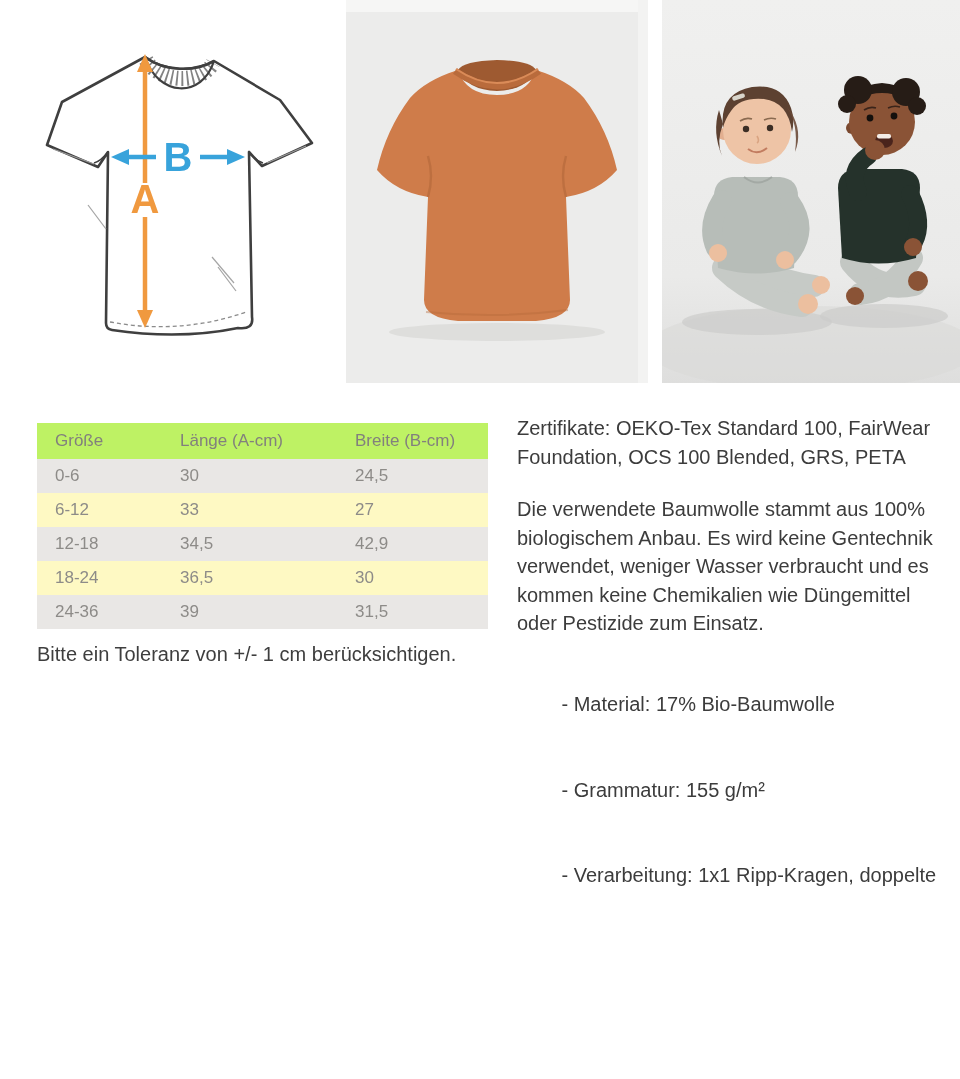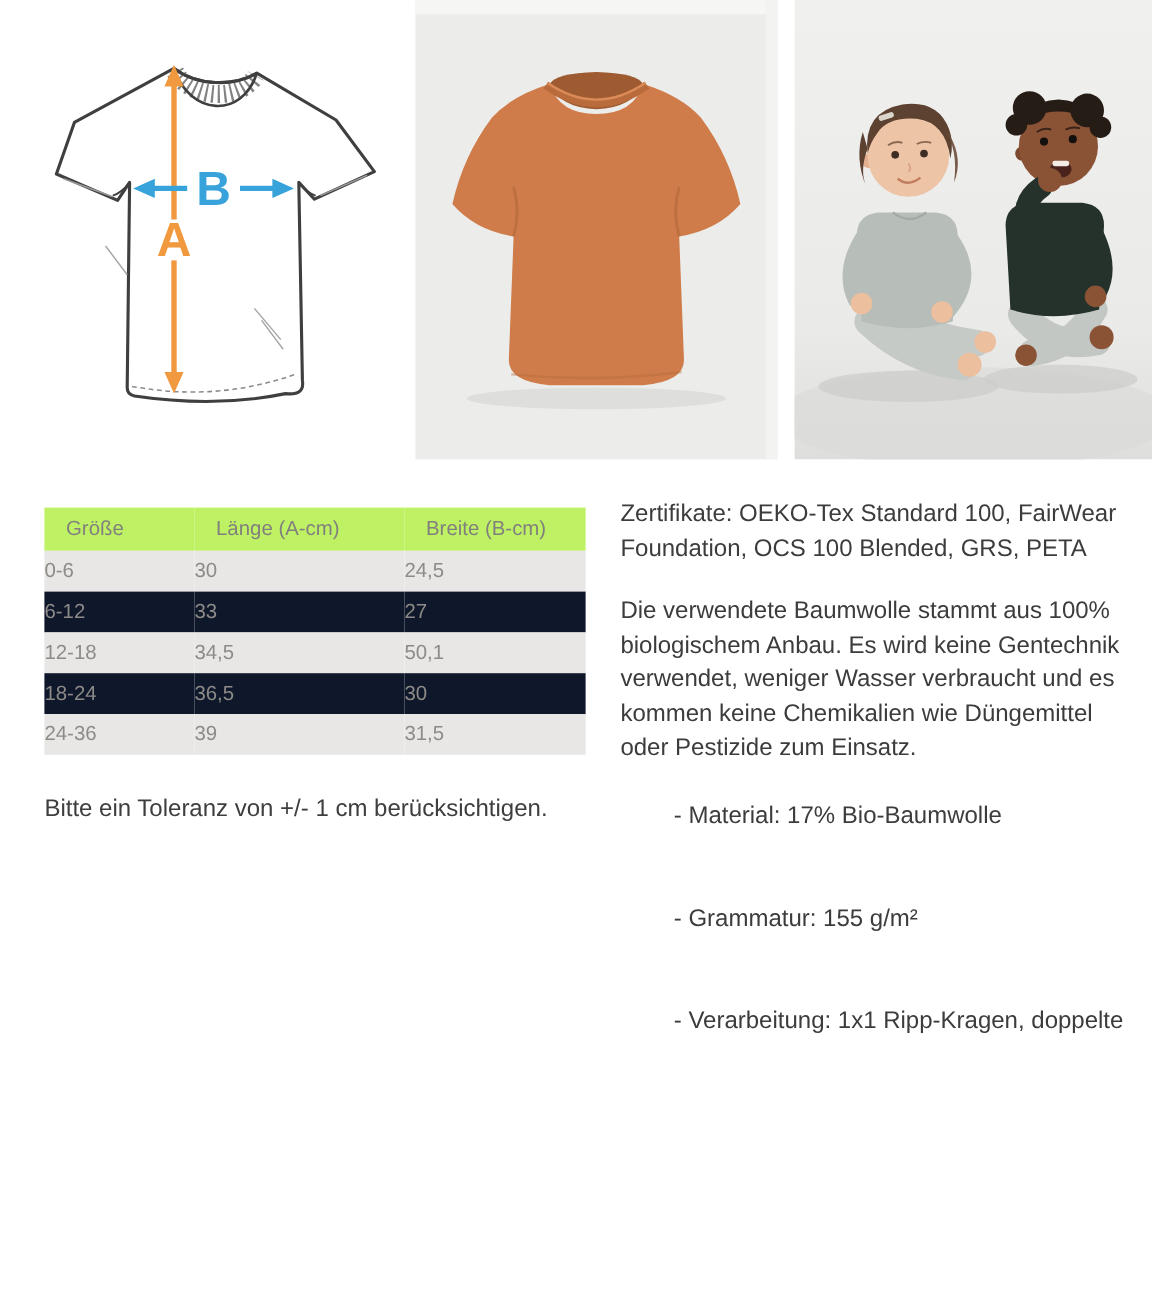--- a/index.html
+++ b/index.html
@@ -13,32 +13,32 @@
   .product-wrap { left:346px; width:302px; height:383px; }
   .models-wrap  { left:662px; width:298px; height:383px; }
   .hero-block svg { display:block; width:100%; height:100%; }
 
   
   .size-table { position:absolute; left:37px; top:423px; width:451px; border-collapse:collapse; table-layout:fixed; font-size:17px; color:#8d8b88; }
   .size-table col.c1 { width:125px; }
   .size-table col.c2 { width:175px; }
   .size-table col.c3 { width:151px; }
   .size-table th { font-weight:400; text-align:left; height:36px; padding-left:18px; background:#bef264; color:#82807d; }
-  .size-table td { height:34px; }
+  .size-table td { height:34px; padding-left:18px; }
   .size-table tr.shade td { background:#e9e7e5; }
-  .size-table tr.plain td { background:#0f172a; }
-
-  .tolerance { position:absolute; left:37px; top:660px; width:460px; font-size:20px; line-height:28px; color:#3e3e3e; }
+  .size-table tr.plain td { background:#fef9c3; }
+
+  .tolerance { position:absolute; left:37px; top:640px; width:460px; font-size:20px; line-height:28px; color:#3e3e3e; }
 
   
   .desc { position:absolute; left:517px; top:414px; width:432px; font-size:20px; line-height:28.5px; color:#3c3c3c; }
   .desc p { margin:0; }
   .desc .p1 { margin-bottom:17px; }
   .desc .certs { margin-bottom:24px; }
-  .desc .p2 { }
+  .desc .p2 { margin-bottom:24px; }
   .bullet { white-space:pre-wrap; }
 </style>
 </head>
 <body>
 
 <div class="page">
 
   <div class="hero-block diagram-wrap">
     <svg viewBox="0 0 300 300">
 
@@ -190,21 +190,21 @@
         <td>24,5</td>
       </tr>
       <tr class="plain">
         <td>6-12</td>
         <td>33</td>
         <td>27</td>
       </tr>
       <tr class="shade">
         <td>12-18</td>
         <td>34,5</td>
-        <td>50,1</td>
+        <td>42,9</td>
       </tr>
       <tr class="plain">
         <td>18-24</td>
         <td>36,5</td>
         <td>30</td>
       </tr>
       <tr class="shade">
         <td>24-36</td>
         <td>39</td>
         <td>31,5</td>

